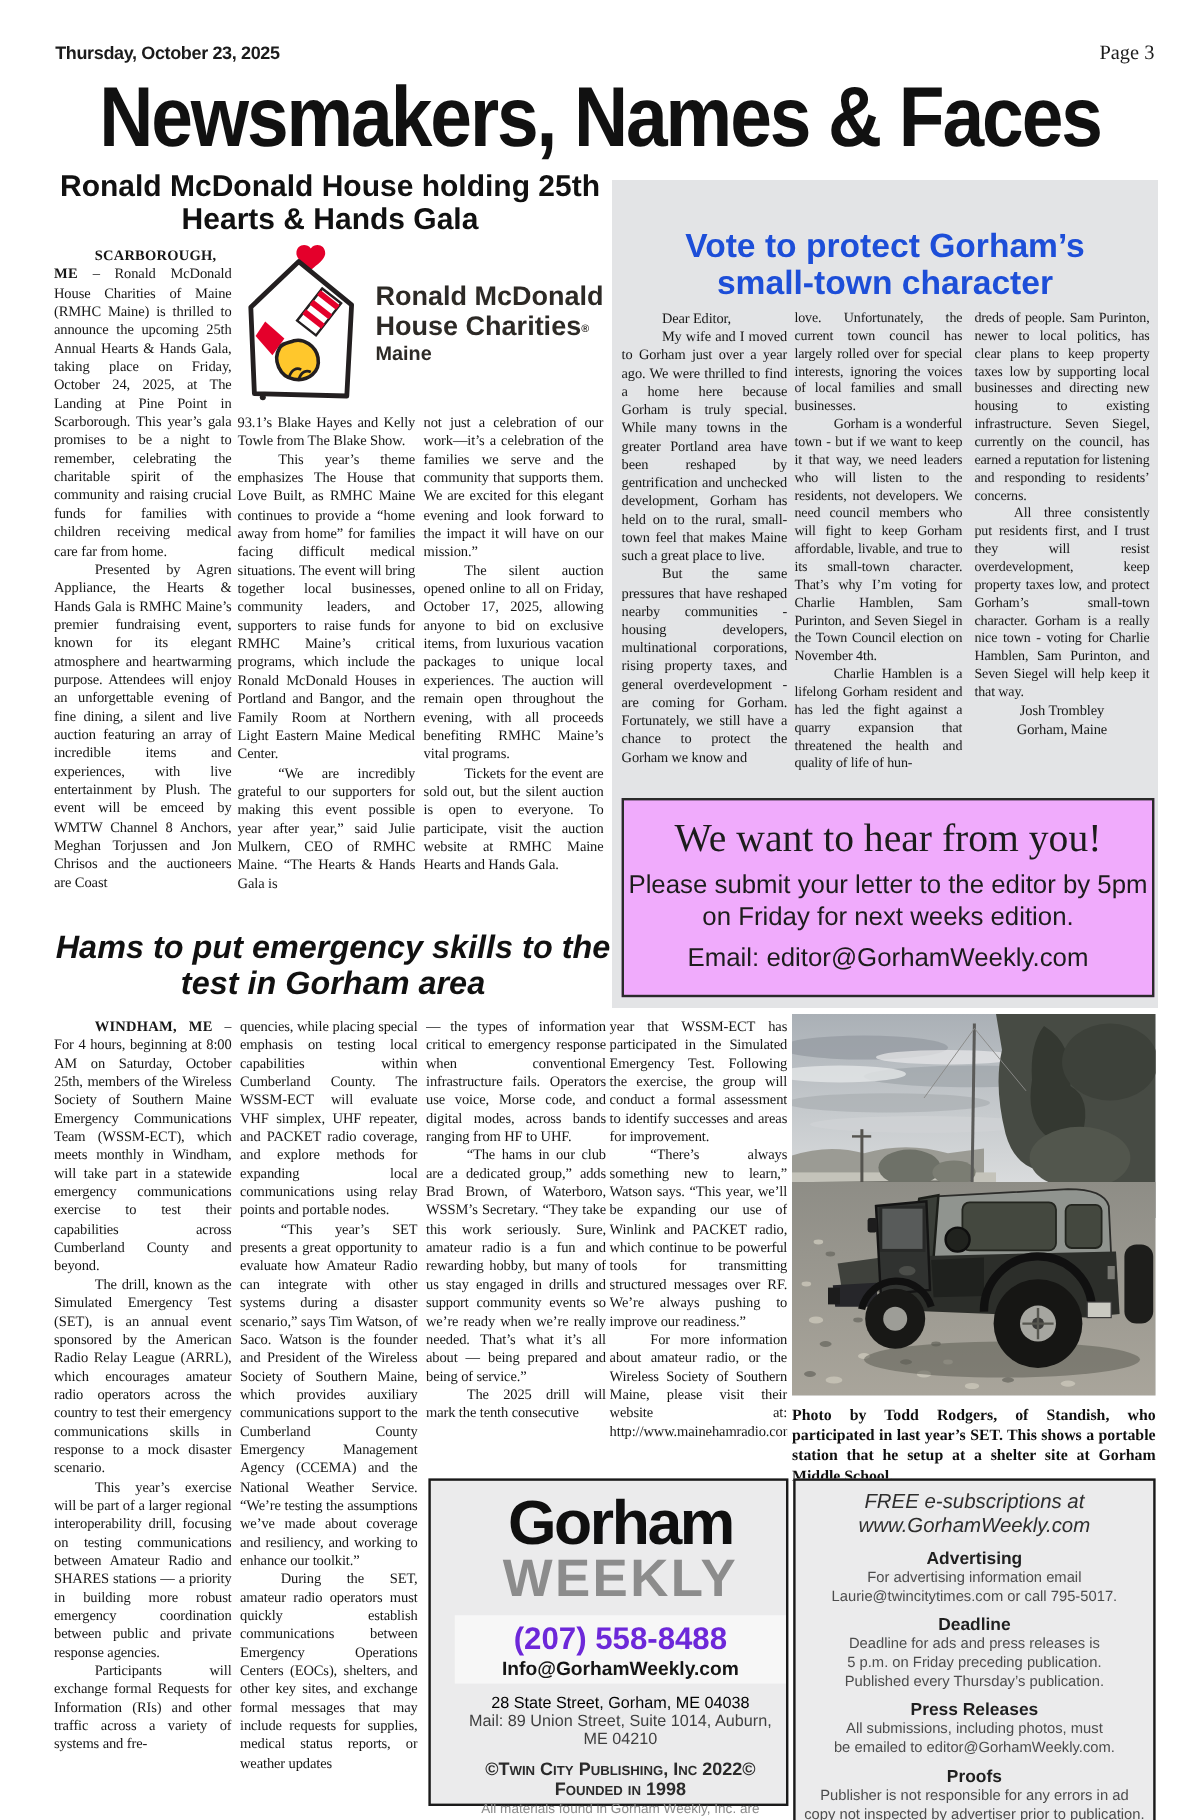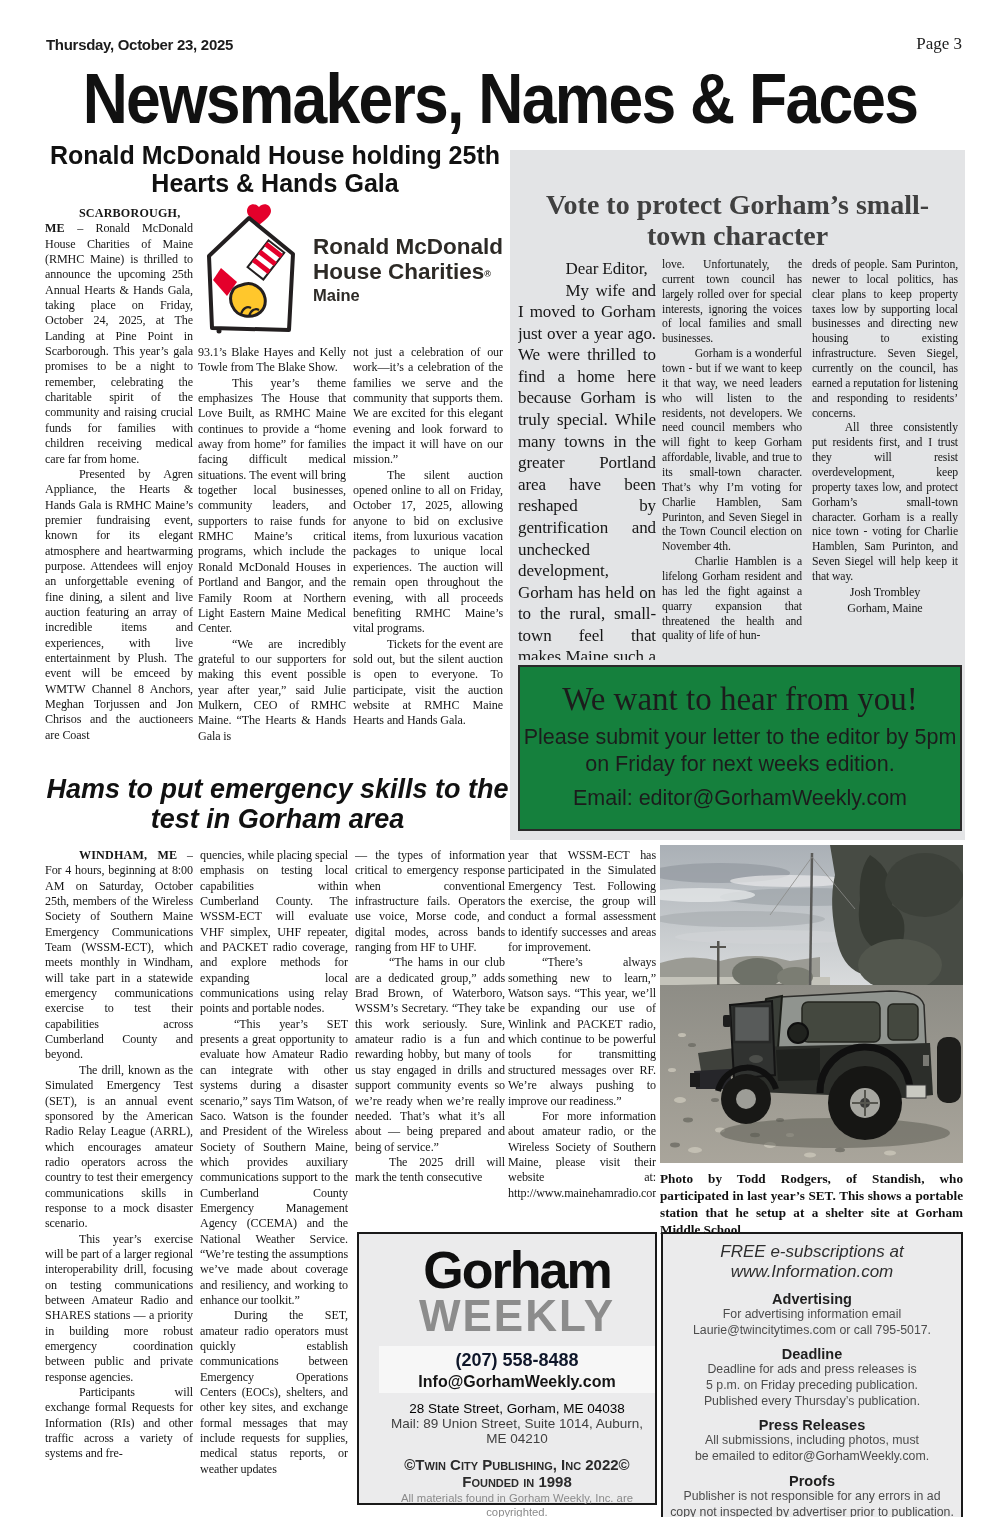--- a/index.html
+++ b/index.html
@@ -24,60 +24,60 @@
   .logo svg{flex:0 0 auto;}
   .logo-text{margin-left:6px;font-family:"Liberation Sans",sans-serif;color:#2d2a26;}
   .logo-text .l1{font-size:22.5px;font-weight:bold;line-height:1.08;}
   .logo-text .l3{font-size:16.5px;font-weight:bold;margin-top:2px;}
   .logo-text .reg{font-size:9px;vertical-align:2px;}
   
   .letter-bg{position:absolute;left:510px;top:150px;width:455px;height:690px;background:#e3e4e6;}
   .letter-kicker{position:absolute;left:510px;top:156px;width:455px;text-align:center;
         font-family:"Liberation Sans",sans-serif;font-style:italic;font-weight:bold;font-size:28px;color:#1a1a1a;}
   .letter-head{position:absolute;left:530px;top:190px;width:415px;text-align:center;
-        font-family:Liberation Serif, serif;font-weight:bold;font-size:28px;line-height:1.1;color:#404040;}
+        font-family:Liberation Sans, sans-serif;font-weight:bold;font-size:28px;line-height:1.1;color:#1d4ed8;}
   .sig{text-align:center;font-size:12.1px;line-height:1.3;}
   
-  .hear{position:absolute;left:518px;top:665px;width:440px;height:162px;background:#15803d;
+  .hear{position:absolute;left:518px;top:665px;width:440px;height:162px;background:#f0abfc;
         border:2px solid #2a2a2a;text-align:center;}
   .hear .t{font-size:33px;margin-top:14px;color:#1c1c1c;}
   .hear .s{font-family:"Liberation Sans",sans-serif;font-size:21.5px;line-height:1.25;margin-top:6px;color:#1c1c1c;}
   .hear .e{font-family:"Liberation Sans",sans-serif;font-size:21.5px;margin-top:8px;color:#1c1c1c;}
   
   .hams-head{position:absolute;left:45px;top:774px;width:465px;text-align:center;
         font-family:"Liberation Sans",sans-serif;font-style:italic;font-weight:bold;font-size:27px;line-height:1.12;color:#111;}
   
   .photo{position:absolute;left:660px;top:845px;width:303px;height:318px;background:#cfcfcf;}
   .caption{position:absolute;left:660px;top:1170px;width:303px;font-weight:bold;
         font-size:13.2px;line-height:1.3;text-align:justify;color:#111;}
   
   .adbox{position:absolute;left:357px;top:1232px;width:300px;height:273px;background:#ebebec;
         border:2px solid #1a1a1a;box-sizing:border-box;text-align:center;
         font-family:"Liberation Sans",sans-serif;color:#222;padding-left:20px;}
   .adbox .b1{font-size:52px;font-weight:bold;letter-spacing:-2px;line-height:1;margin-top:10px;color:#0f0f0f;}
   .adbox .b2{font-size:44px;font-weight:bold;letter-spacing:2px;line-height:.9;color:#8c8c8c;}
   .adbox .band{background:#f7f7f7;margin-top:10px;padding:4px 0 2px;}
-  .adbox .ph{font-size:18px;font-weight:bold;color:#0f172a;}
+  .adbox .ph{font-size:26px;font-weight:bold;color:#6d28d9;}
   .adbox .em{font-size:16px;font-weight:bold;margin-top:2px;color:#151515;}
   .adbox .ad1{font-size:13.5px;margin-top:8px;color:#000000;}
   .adbox .ad2{font-size:13.5px;color:#3f3f3f;}
   .adbox .pub{font-size:15px;font-weight:bold;font-variant:small-caps;margin-top:10px;color:#2b2b2b;}
   .adbox .cpy{margin-top:1px;}
   .adbox .cpy p{margin:0;font-size:11.3px;line-height:1.25;color:#8a8a8a;text-indent:0;}
   .infobox{position:absolute;left:661px;top:1232px;width:302px;height:311px;background:#ebebec;
         border:2px solid #1a1a1a;box-sizing:border-box;text-align:center;
         font-family:"Liberation Sans",sans-serif;color:#333;}
   .infobox .free{font-style:italic;font-size:17px;margin-top:8px;line-height:1.2;color:#2e2e2e;}
   .infobox .sec-t{font-size:14.5px;font-weight:bold;margin-top:8px;color:#1f1f1f;}
   .infobox .sec-l p{margin:0;font-size:12.3px;line-height:1.28;color:#4c4c4c;text-indent:0;}
   
   #rmhc-c1{left:45px;top:206px;width:148px;max-height:566px;}
   #rmhc-c2{left:198px;top:345px;width:148px;max-height:432px;}
   #rmhc-c3{left:353px;top:345px;width:150px;max-height:432px;}
-  #let-c1{left:518px;top:258px;width:138px;max-height:402px;font-size:17px;}
+  #let-c1{left:518px;top:258px;width:138px;max-height:402px;font-size:12px;}
   #let-c2{left:662px;top:258px;width:140px;max-height:402px;font-size:11.7px;}
   #let-c3{left:812px;top:258px;width:146px;max-height:402px;font-size:11.7px;}
   #hams-c1{left:45px;top:848px;width:148px;max-height:662px;}
   #hams-c2{left:200px;top:848px;width:148px;max-height:662px;}
   #hams-c3{left:355px;top:848px;width:150px;max-height:380px;}
   #hams-c4{left:508px;top:848px;width:148px;max-height:380px;}
 </style>
 </head>
 <body>
 
@@ -306,21 +306,21 @@
     <div class="ad1">28 State Street, Gorham, ME 04038</div>
     <div class="ad2">Mail: 89 Union Street, Suite 1014, Auburn, ME 04210</div>
     <div class="pub">©Twin City Publishing, Inc 2022© Founded in 1998</div>
     <div class="cpy">
         <p>All materials found in Gorham Weekly, Inc. are copyrighted.</p>
       </div>
   </div>
 
   <div class="infobox">
     <div class="free">
-      <span>FREE e-subscriptions at</span><br><span>www.Information.com</span>
+      <span>FREE e-subscriptions at</span><br><span>www.GorhamWeekly.com</span>
     </div>
     <div>
       <div class="sec-t">Advertising</div>
       <div class="sec-l">
           <p>For advertising information email</p>
           <p>Laurie@twincitytimes.com or call 795-5017.</p>
         </div>
     </div>
     <div>
       <div class="sec-t">Deadline</div>

